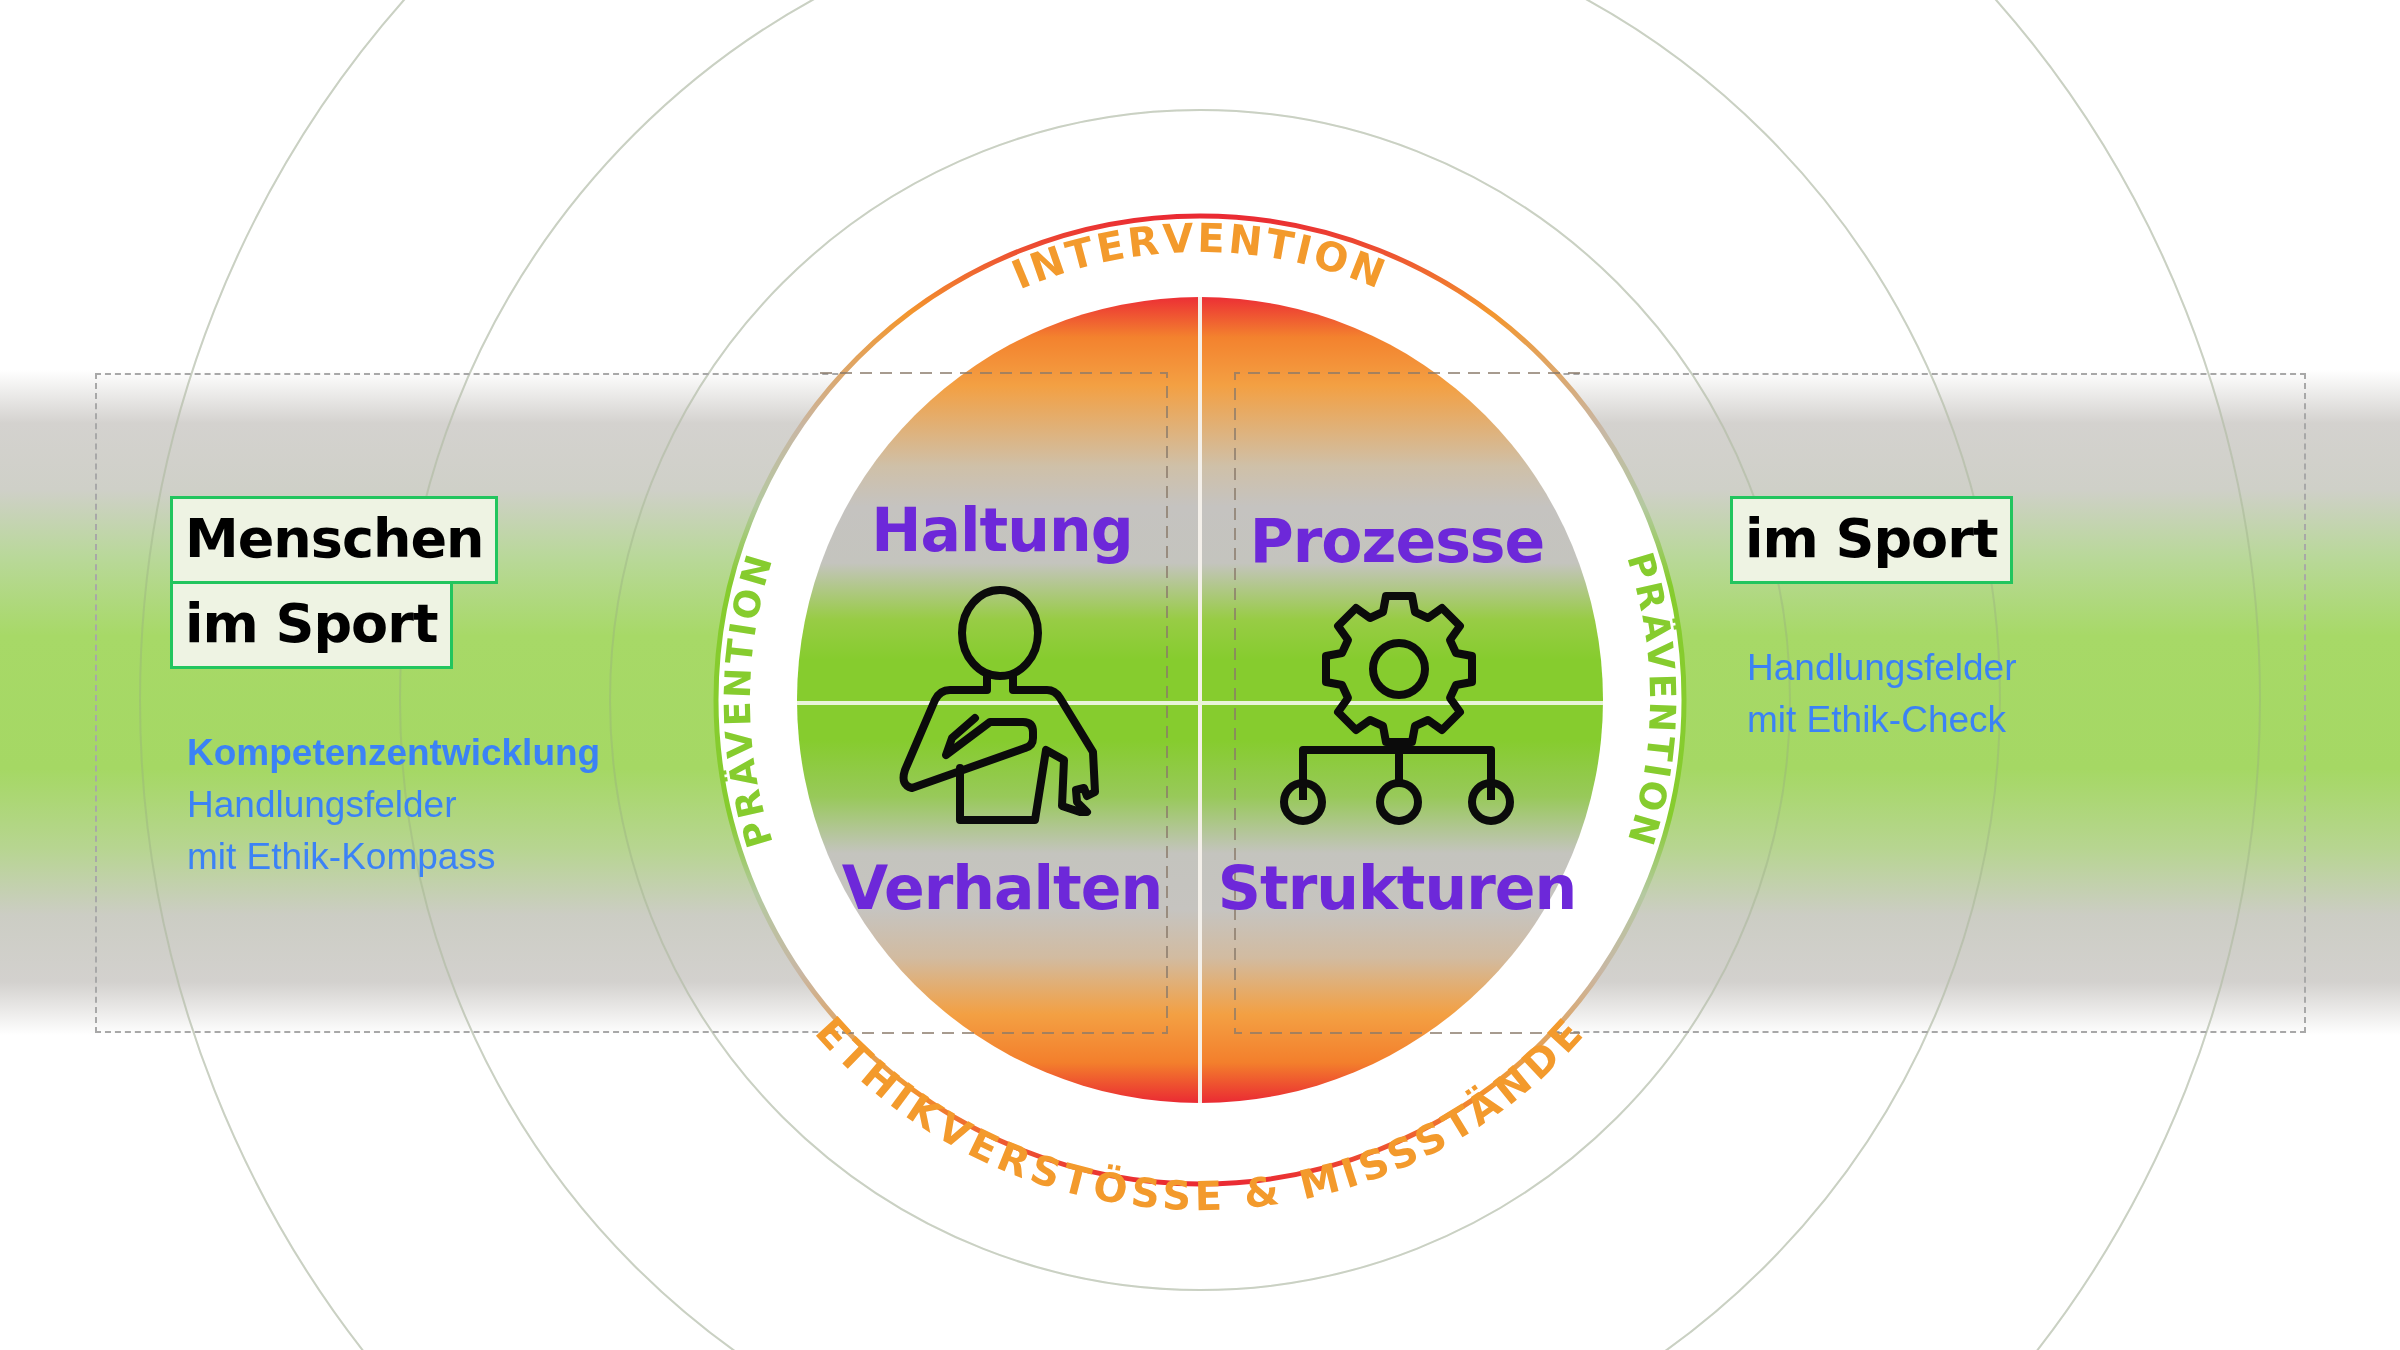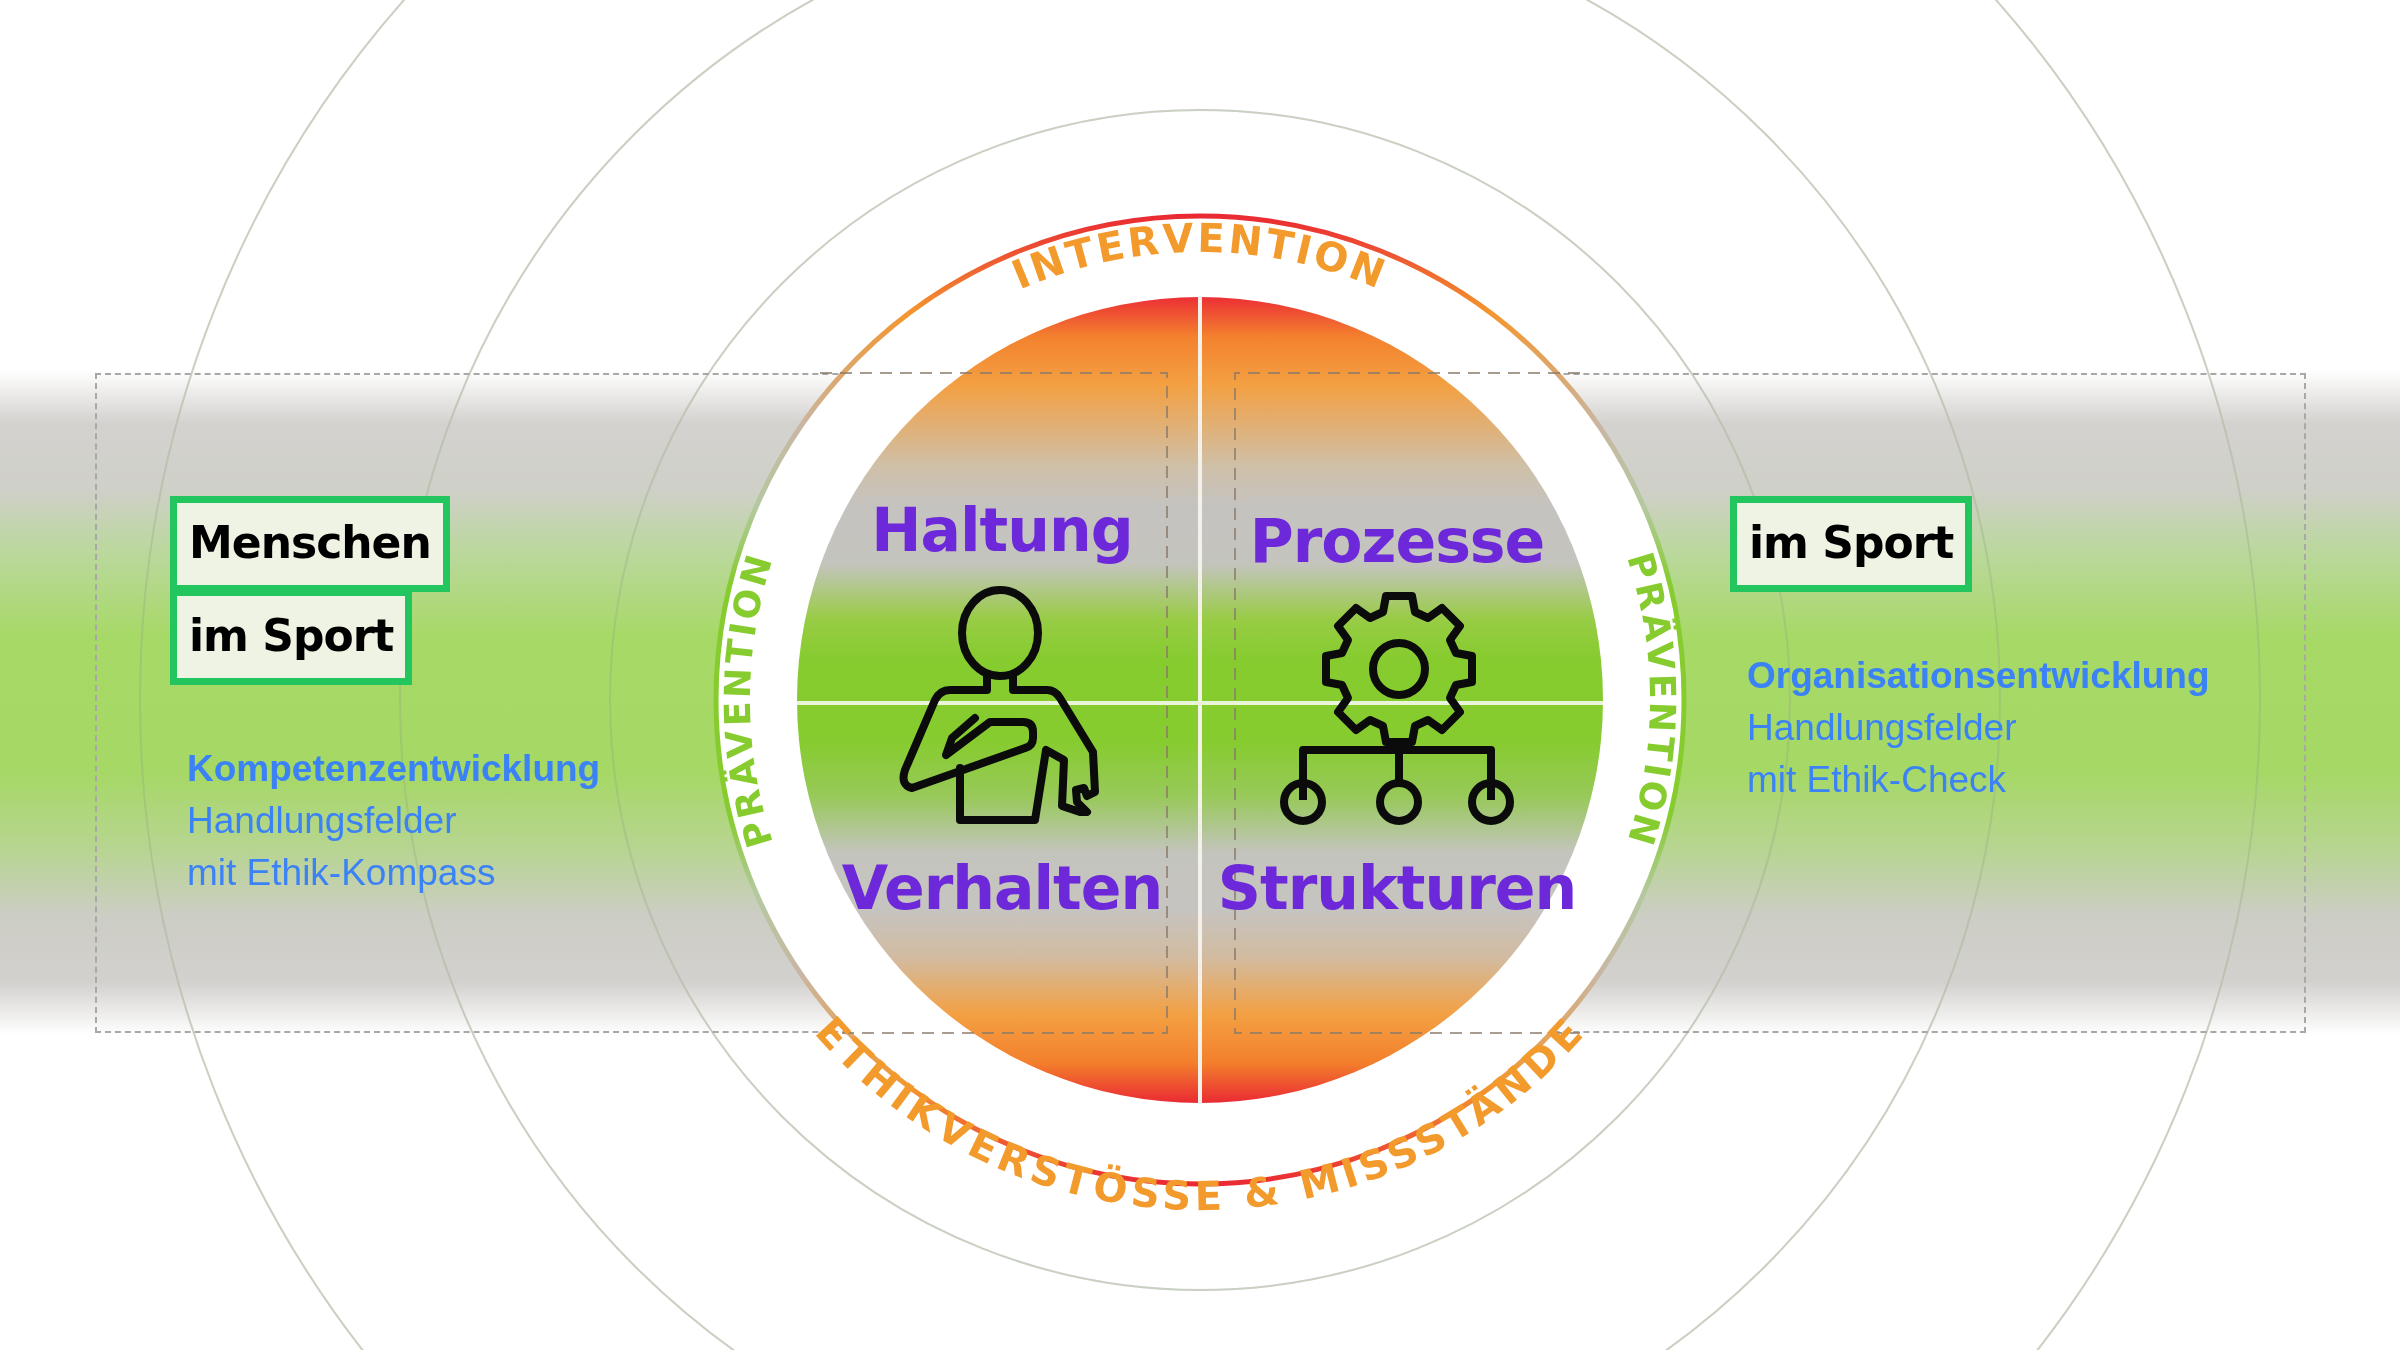--- a/index.html
+++ b/index.html
@@ -25,24 +25,24 @@
   }
   .dash-rect {
     position: absolute; border: 2px dashed #a8a8a8; box-sizing: border-box;
   }
   .side {
     position: absolute; top: 496px;
   }
   .title-box {
     display: inline-block;
     background: #eef3e3;
-    border: 7px solid #22c55e;
+    border: 3px solid #22c55e;
     font-family: "DejaVu Sans", sans-serif;
     font-weight: bold;
-    font-size: 44px;
+    font-size: 54px;
     line-height: 80px;
     padding: 0 12px 2px 12px;
     color: #000;
     letter-spacing: -1px;
   }
   .title-box + .title-box { margin-top: -3px; }
   .title-wrap { display: flex; flex-direction: column; align-items: flex-start; }
   .desc { margin-top: 58px; padding-left: 17px; font-size: 37px; line-height: 52px; color: #3b82f6; }
   .desc .bold { font-weight: bold; }
   .wheel { position: absolute; left: 0; top: 0; width: 2400px; height: 1350px; }
@@ -187,17 +187,16 @@
     <div>Handlungsfelder</div>
     <div>mit Ethik-Kompass</div>
   </div>
 </div>
 
 <div class="side" style="left:1730px;">
   <div class="title-wrap">
     <div class="title-box">im Sport</div>
   </div>
   <div class="desc">
-    <div class="bold">Organisationsentwicklung</div>
     <div>Handlungsfelder</div>
     <div>mit Ethik-Check</div>
   </div>
 </div>
 
 </body></html>

